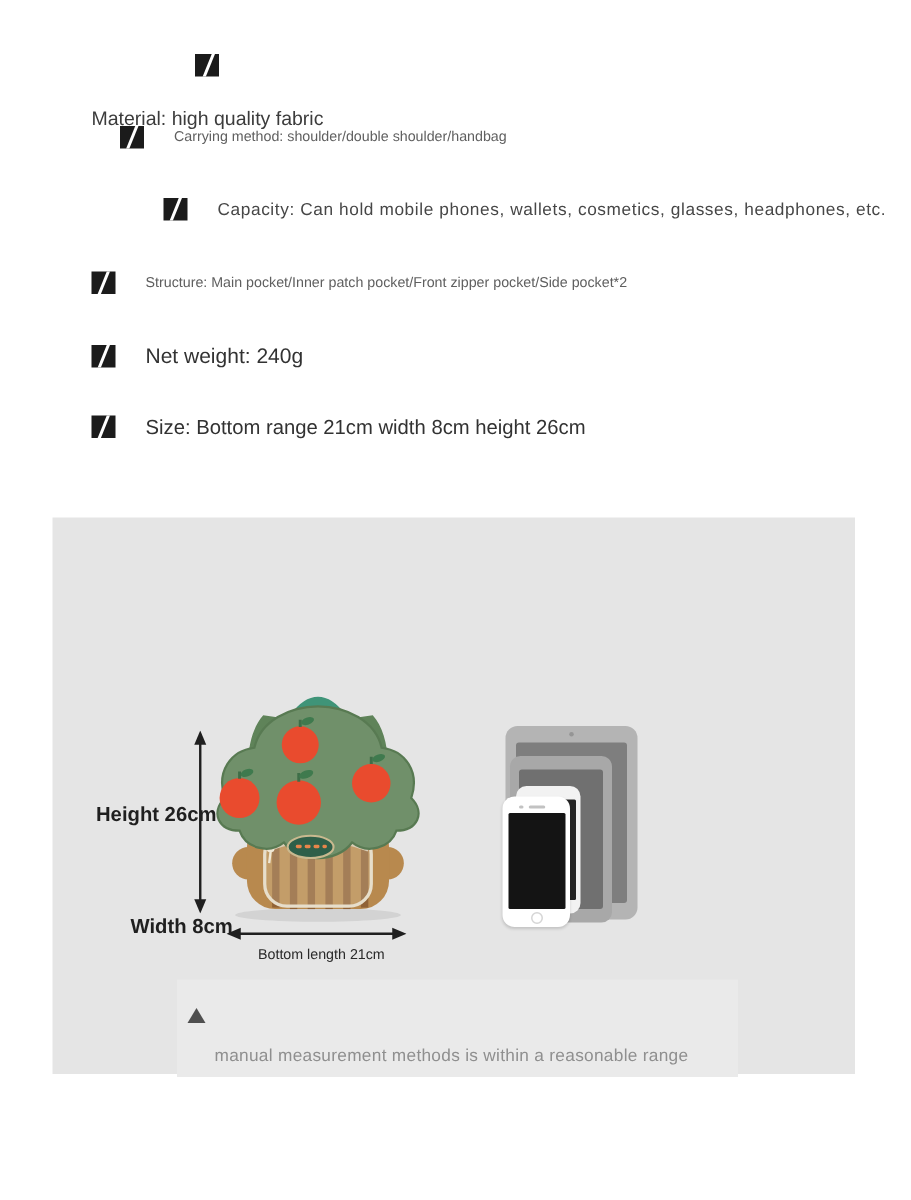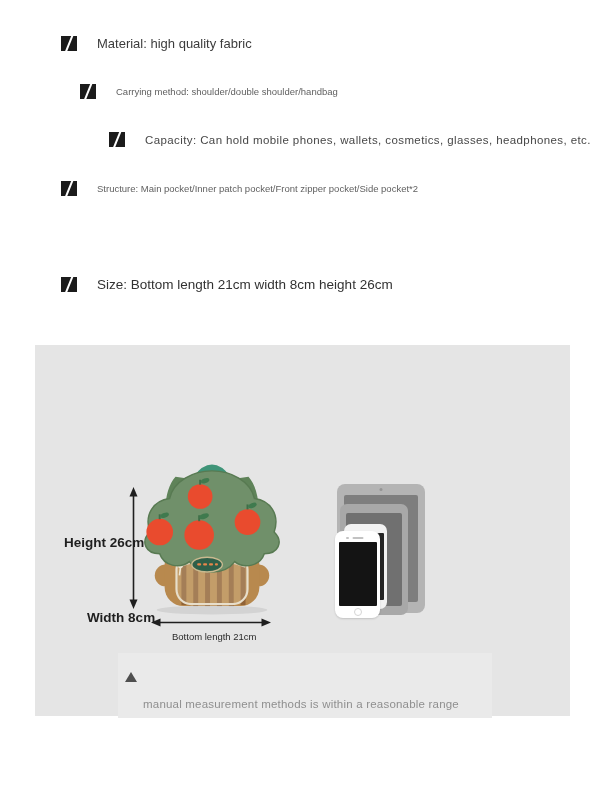--- a/index.html
+++ b/index.html
@@ -10,21 +10,21 @@
   }
   .page { position:absolute; inset:0; }
 
   
   .feature-row { position:absolute; left:61px; display:flex; align-items:center; gap:20px; white-space:nowrap; }
   .bullet { width:16px; height:15px; background:#1b1b1b; position:relative; overflow:hidden; flex:none; }
   .bullet::after {
     content:""; position:absolute; left:7.2px; top:-3px; width:1.7px; height:22px;
     background:#ffffff; transform:rotate(22deg);
   }
-  .row-1 { top:36px; }  .row-2 { top:84px;margin-left:19px; }  .row-3 { top:132px;padding-left:48px; }
+  .row-1 { top:36px;flex-direction:column; }  .row-2 { top:84px;margin-left:19px; }  .row-3 { top:132px;padding-left:48px; }
   .row-4 { top:181px; } .row-5 { top:229px; } .row-6 { top:277px; }
   .f-md { font-size:13px;   color:#3c3c3c; }
   .f-xs { font-size:9.5px;  color:#5f5f5f; }
   .f-sm { font-size:11.5px; color:#474747; letter-spacing:0.4px; }
   .f-lg { font-size:14px;   color:#323232; }
   .f-lg2{ font-size:13.5px; color:#323232; }
 
   
   .size-panel { position:absolute; left:35px; top:345px; width:535px; height:371px; background:#e5e5e5; }
 
@@ -79,23 +79,27 @@
     <span class="f-xs">Carrying method: shoulder/double shoulder/handbag</span>
   </div>
   <div class="feature-row row-3">
     <span class="bullet"></span>
     <span class="f-sm">Capacity: Can hold mobile phones, wallets, cosmetics, glasses, headphones, etc.</span>
   </div>
   <div class="feature-row row-4">
     <span class="bullet"></span>
     <span class="f-xs">Structure: Main pocket/Inner patch pocket/Front zipper pocket/Side pocket*2</span>
   </div>
+  <div class="feature-row row-5">
+    <span class="bullet"></span>
+    <span class="f-lg">Net weight: 240g</span>
+  </div>
   <div class="feature-row row-6">
     <span class="bullet"></span>
-    <span class="f-lg2">Size: Bottom length 21cm width 8cm height 26cm</span>
+    <span class="f-lg2">Size: Bottom range 21cm width 8cm height 26cm</span>
   </div>
 
   <div class="size-panel">
 
     <svg class="backpack-svg" width="148" height="162" viewBox="0 0 150 164" xmlns="http://www.w3.org/2000/svg">
       <ellipse cx="75" cy="157" rx="56" ry="4.5" fill="rgba(0,0,0,0.08)"></ellipse>
 
       <path d="M38,22 C29,32 25,52 30,74 L54,80 C48,56 50,36 59,25 Z" fill="#5f8359"></path>
       <path d="M112,22 C121,32 125,52 120,74 L96,80 C102,56 100,36 91,25 Z" fill="#5f8359"></path>
       <rect x="27" y="62" width="10" height="16" rx="4" fill="#2f8a70"></rect>

